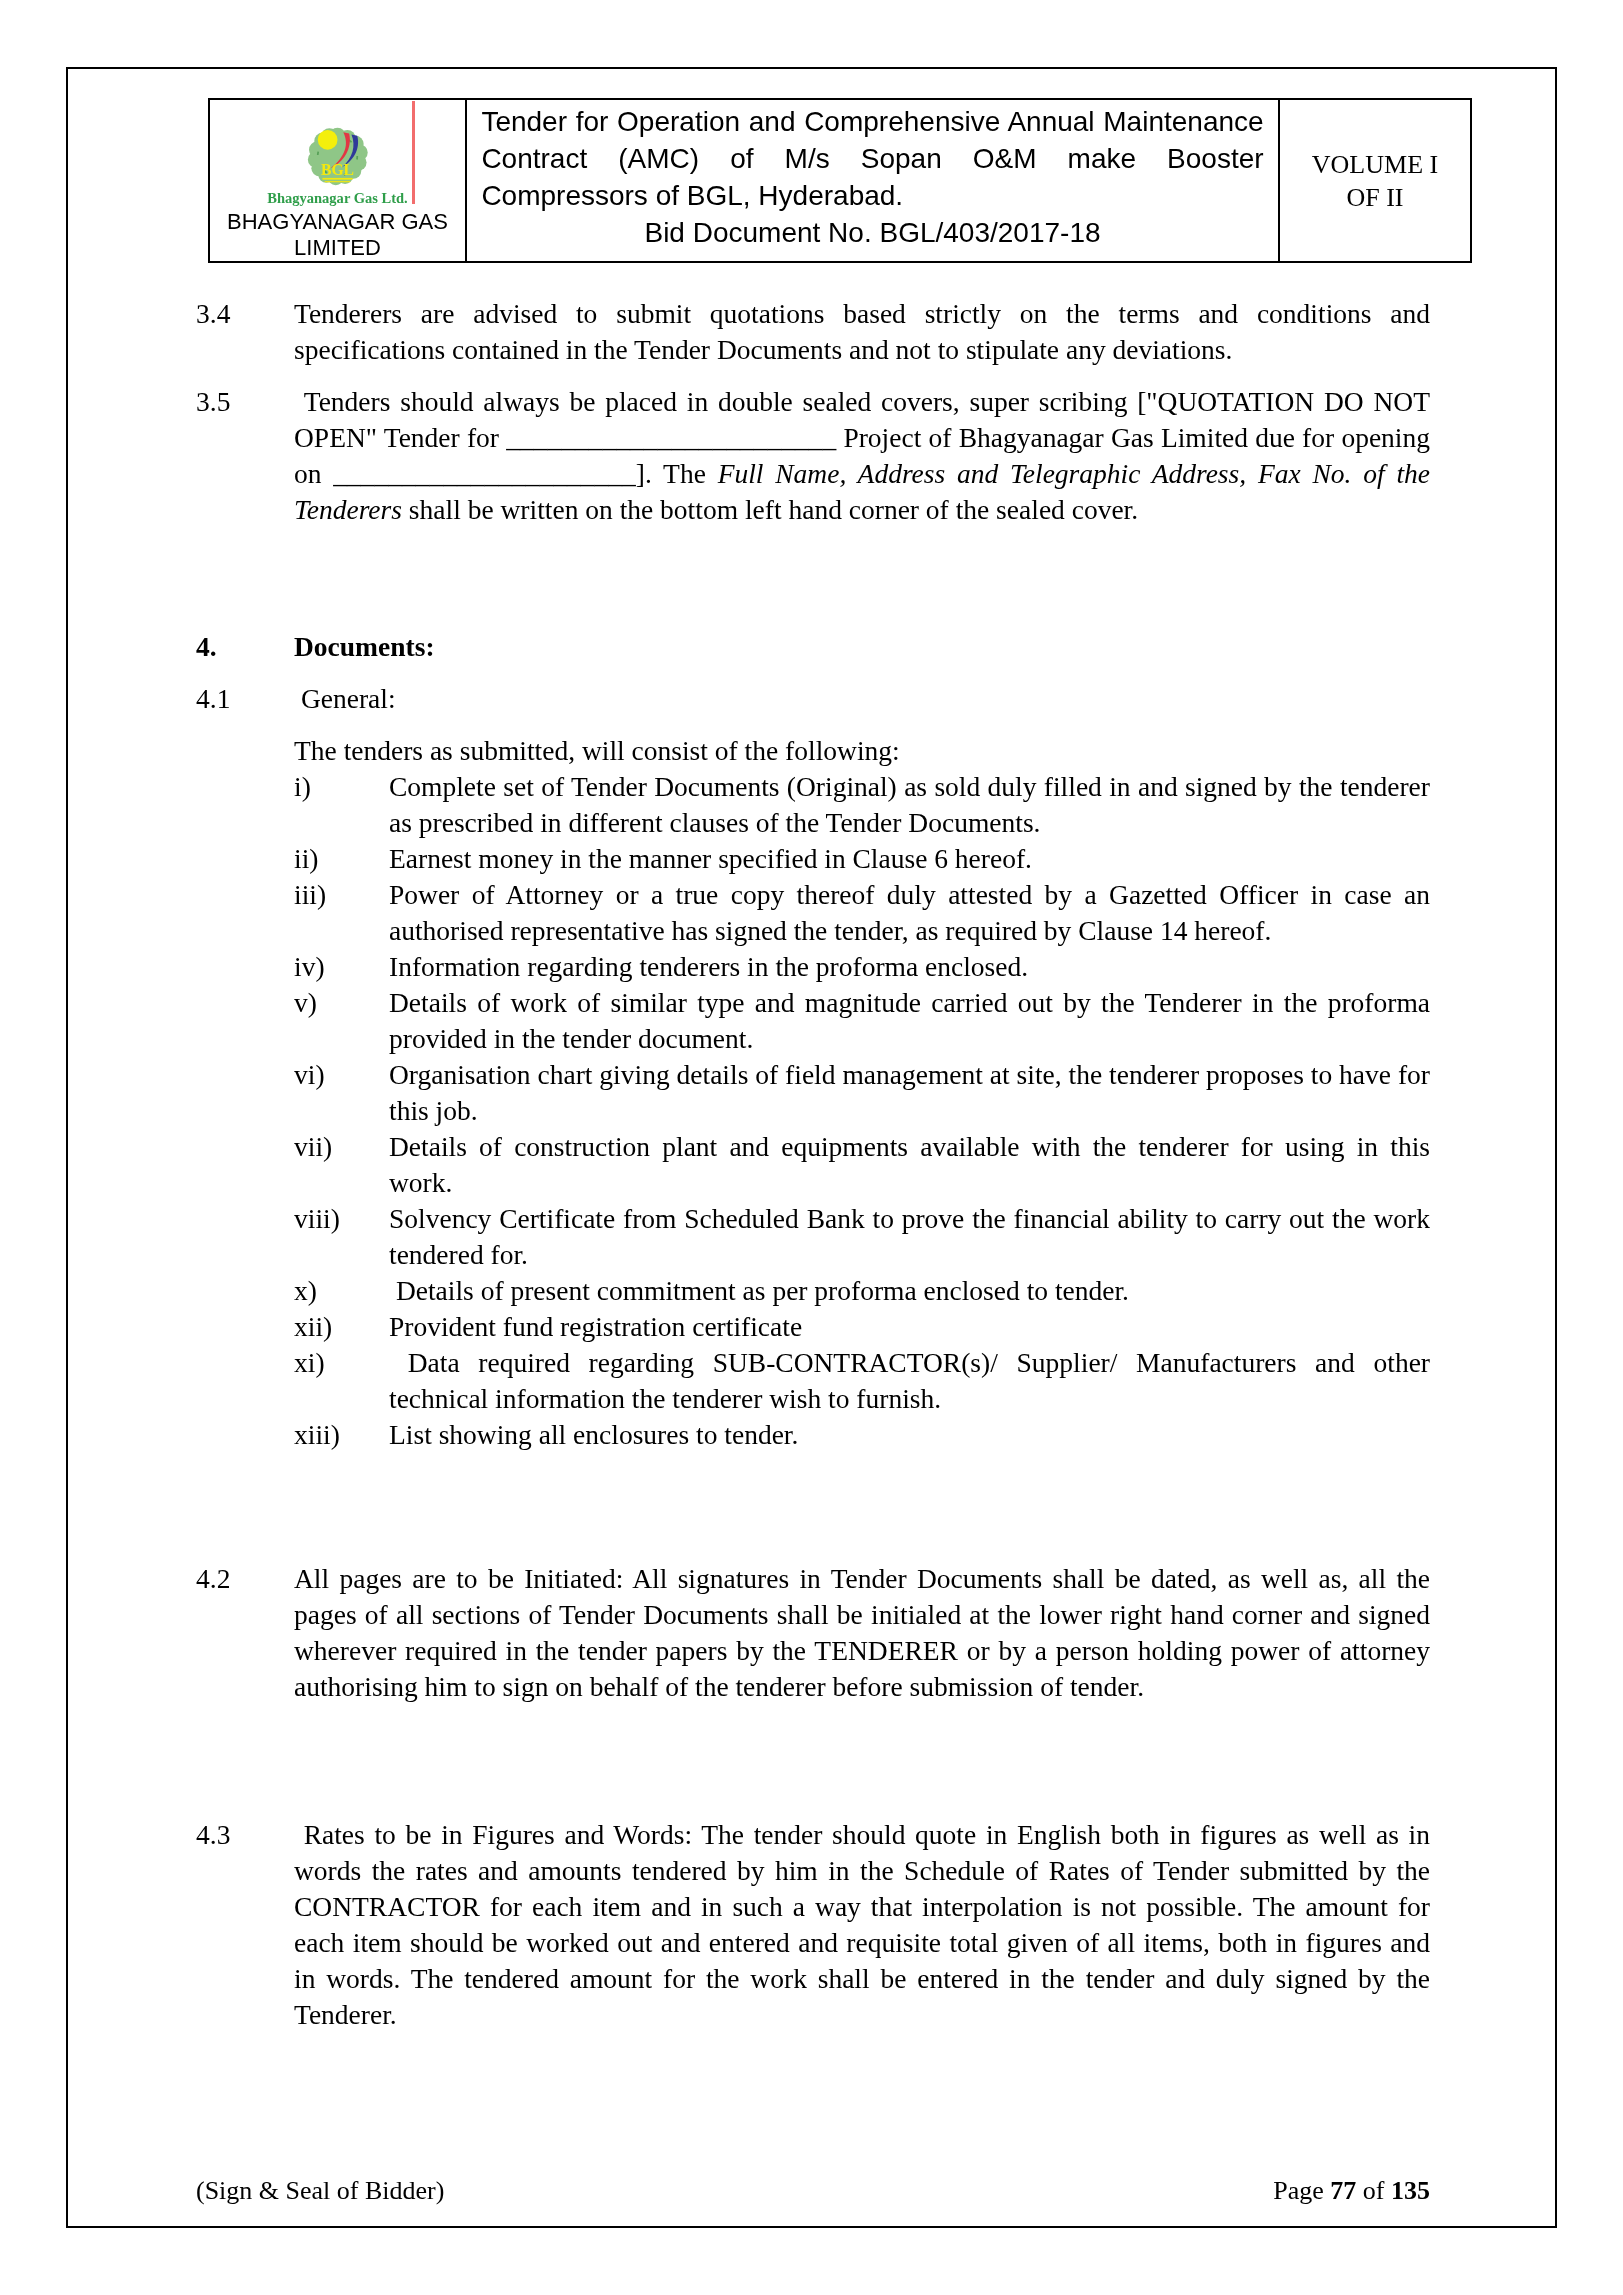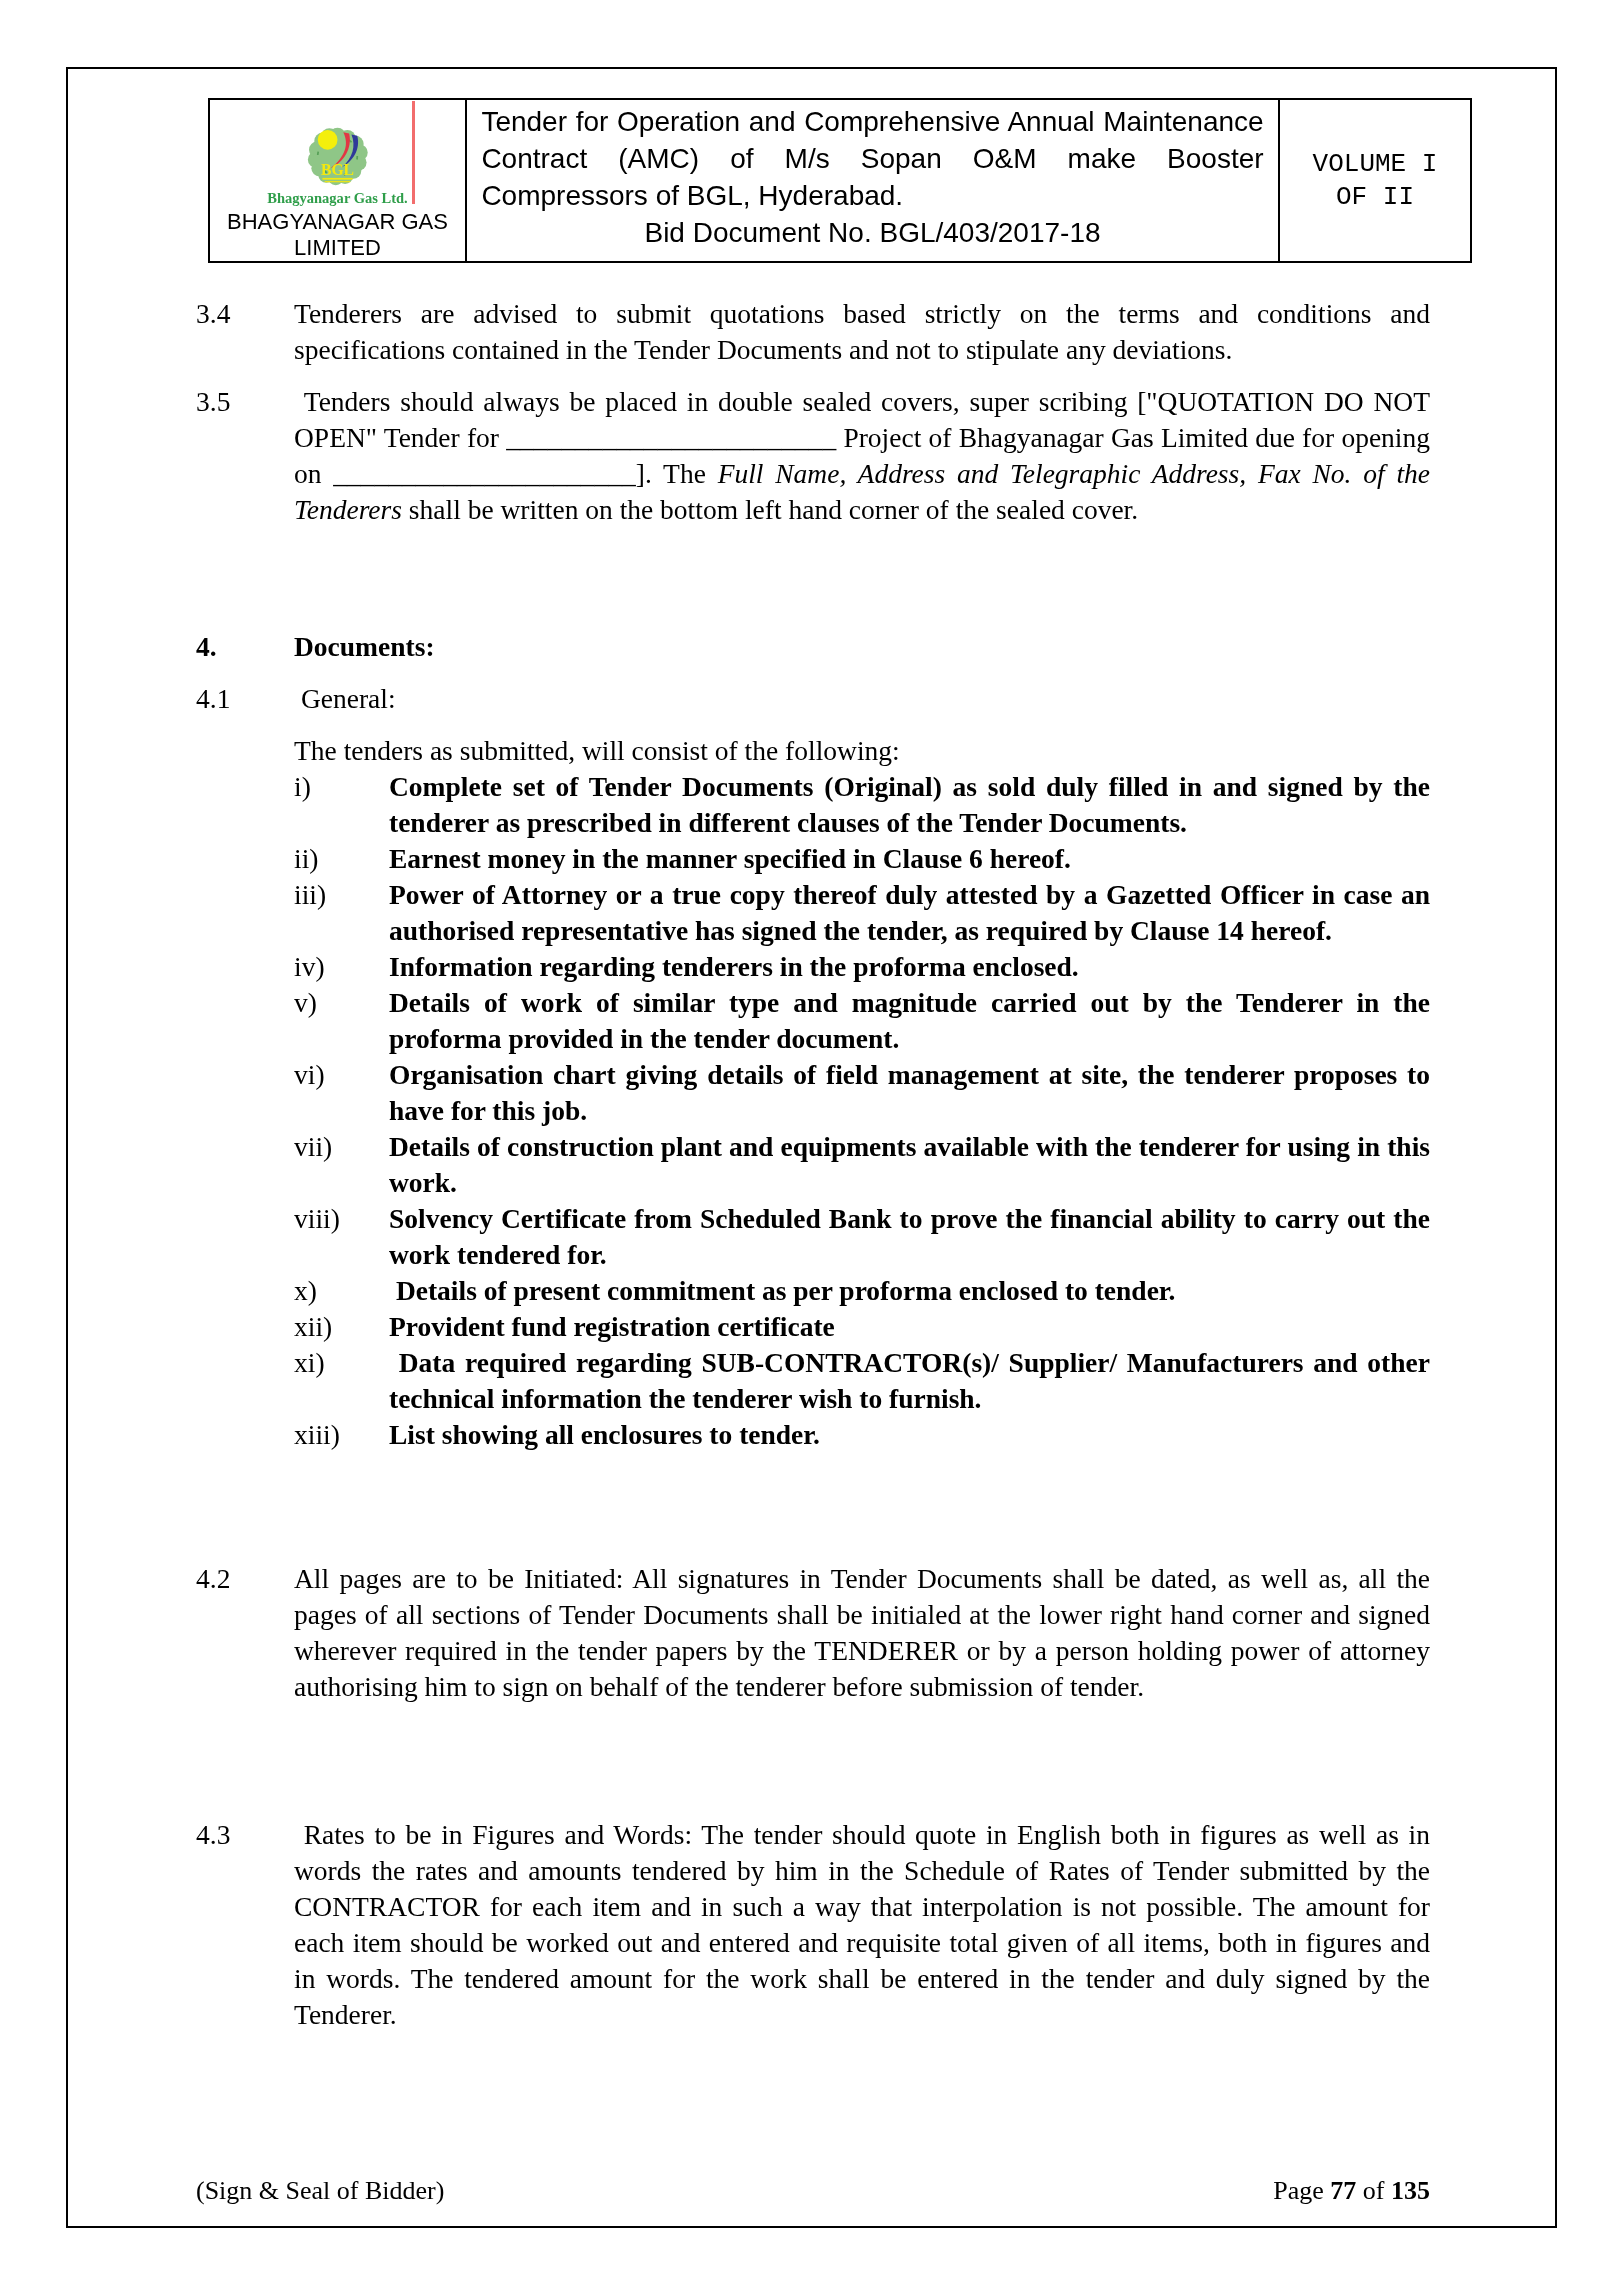--- a/index.html
+++ b/index.html
@@ -27,21 +27,21 @@
   }
   .cell-title {
     flex:1; border-right:2.6px solid #000; padding:2.6px 14.4px 0 14.4px;
     font-family:"Liberation Sans", sans-serif; font-size:28px; line-height:37px;
   }
   .title-main { text-align:justify; }
   .title-bid  { text-align:center; }
   .cell-volume {
     width:190px; flex:none; display:flex; flex-direction:column;
     justify-content:center; align-items:center;
-    font-family:Liberation Mono, monospace; font-size:26px; line-height:33px;
+    font-family:Liberation Serif, serif; font-size:26px; line-height:33px;
   }
   .red-line {
     position:absolute; left:412px; top:101px; width:2.6px; height:103px;
     background:#f26d6d;
   }
   
   .block {
     position:absolute; left:196px; width:1234px;
     font-size:27.5px; line-height:36px;
   }
@@ -53,21 +53,21 @@
   .row + .row { margin-top:16px; }
   .gap-above { margin-top:5.9px; }
   .snum { width:98px; flex:none; }
   .stext { flex:1; text-align:justify; }
   .stext.left { text-align:left; }
   .bold { font-weight:bold; }
   .em { font-style:italic; }
   .items { margin-left:98px; }
   .item { display:flex; }
   .rnum { width:95px; flex:none; }
-  .rtext { flex:1; text-align:justify;font-weight:bold; }
+  .rtext { flex:1; text-align:justify; }
   
   .footer {
     position:absolute; left:196px; width:1234px; top:2174px;
     display:flex; justify-content:space-between; font-size:26px; line-height:33px;gap:8px;
   }
   .footer b { font-weight:bold; }
 </style>
 </head>
 <body>
 

